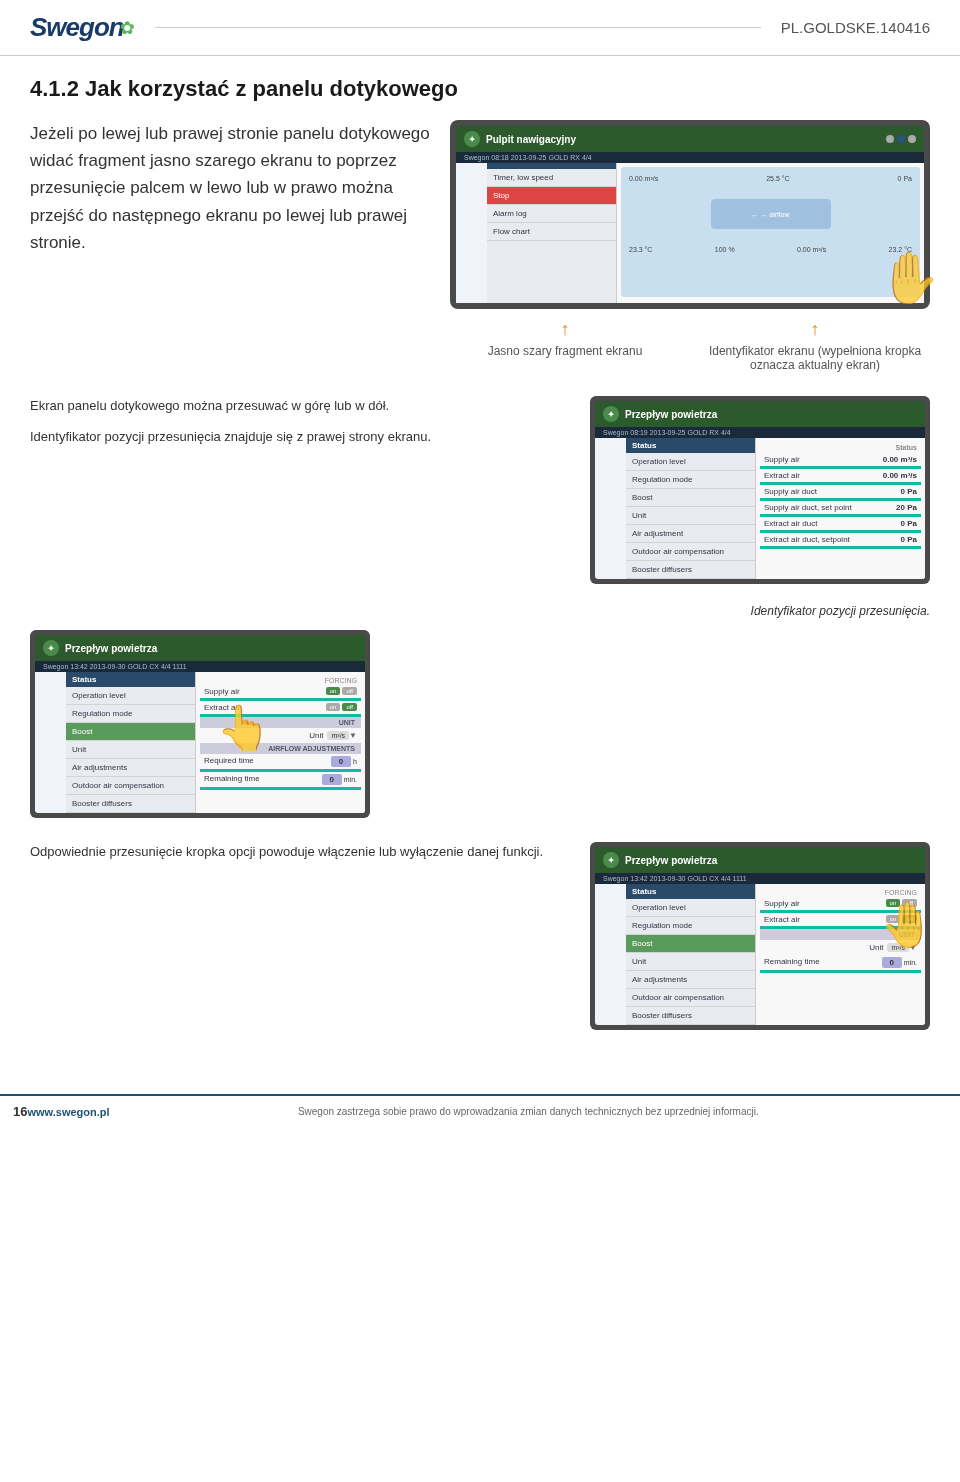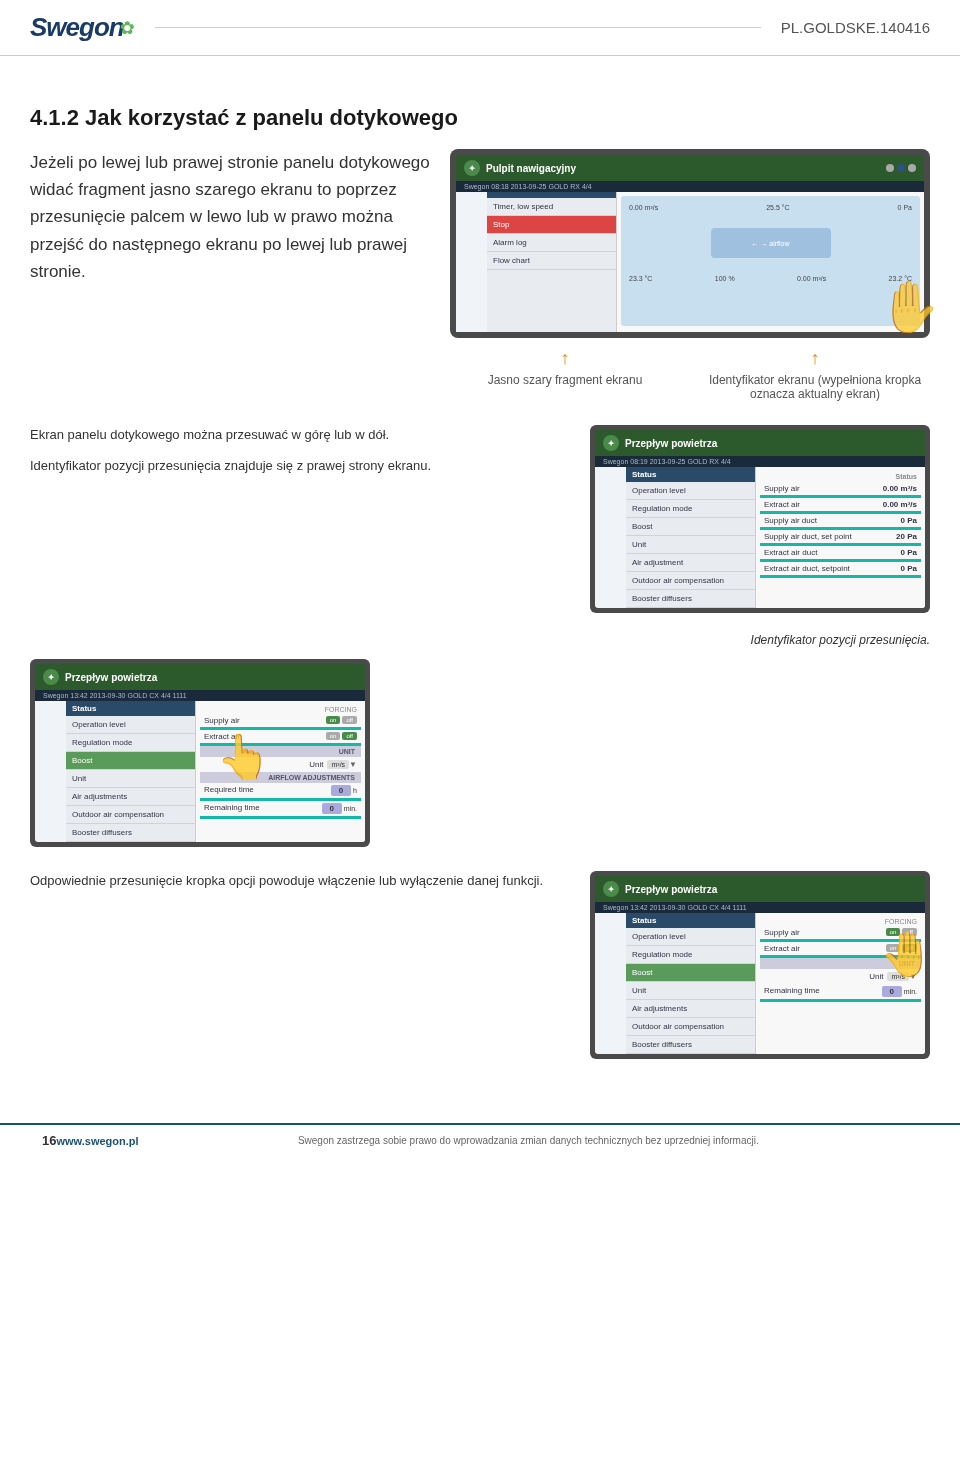--- a/index.html
+++ b/index.html
@@ -31,21 +31,20 @@
     .content {
       padding: 20px 30px;
     }
 
     
     .section-title {
       font-size: 22px;
       font-weight: bold;
       color: #1a1a1a;
       margin-bottom: 18px;
-      margin-top: 29px;
     }
 
     
     .intro-section {
       display: flex;
       gap: 20px;
       margin-bottom: 24px;
     }
     .intro-text {
       flex: 1;
@@ -275,21 +274,21 @@
       background: #2c5282;
     }
 
     
     .footer {
       position: absolute;
       bottom: 0;
       left: 0;
       right: 0;
       border-top: 2px solid #1a5276;
-      padding: 8px 42px;
+      padding: 8px 13px;
       display: flex;
       align-items: center;
       justify-content: space-between;
       font-size: 11px;
       color: #555;
     }
     .footer-page {
       font-size: 13px;
       color: #333;
       font-weight: bold;

